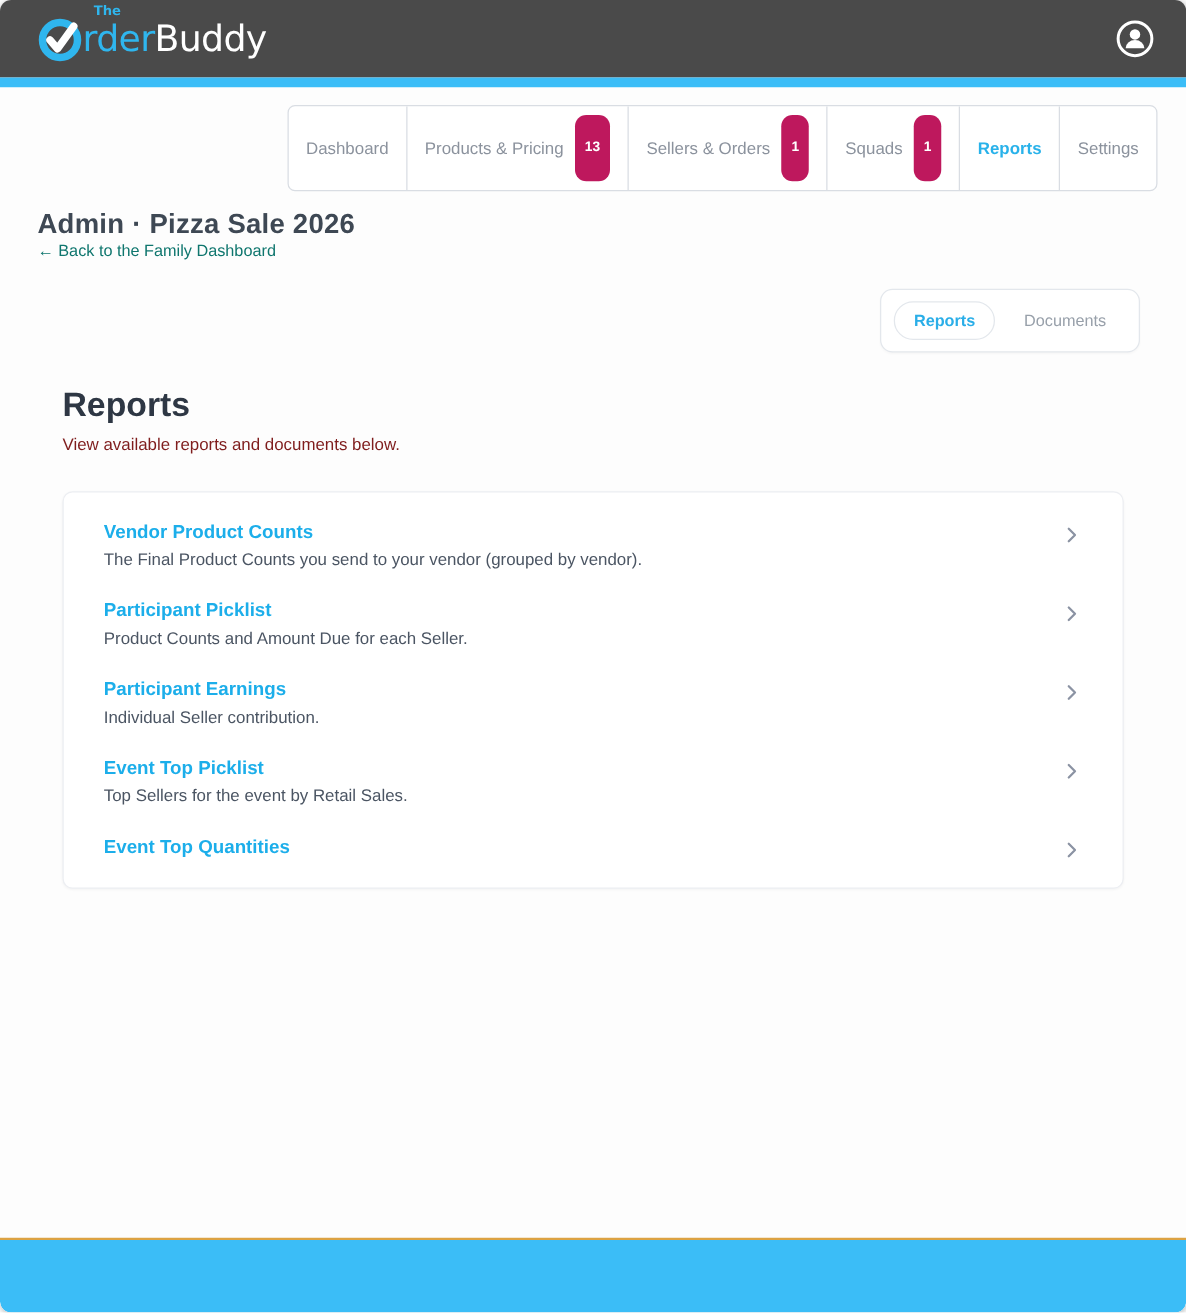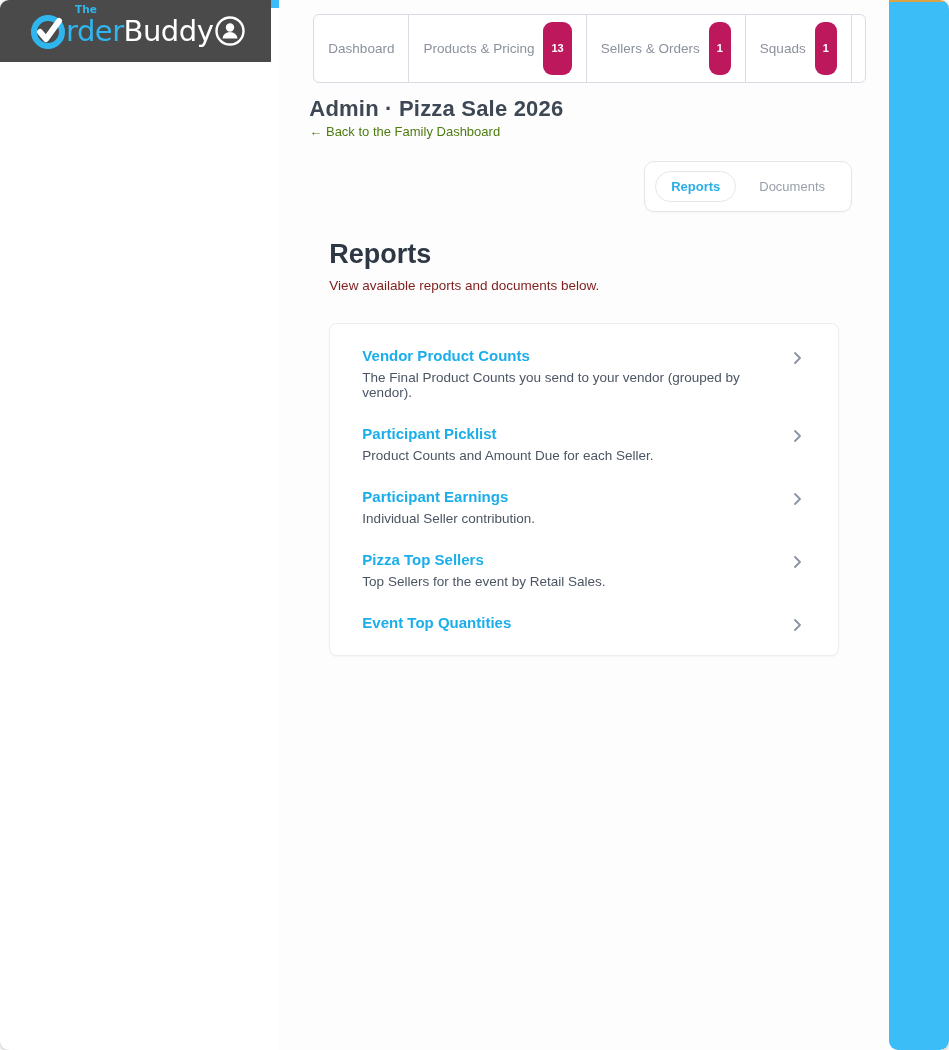--- a/index.html
+++ b/index.html
@@ -1,18 +1,18 @@
 <!DOCTYPE html>
 <html><head>
 <meta charset="utf-8">
 <style>
   * { margin:0; padding:0; box-sizing:border-box; }
   html,body { background:#ffffff; font-family:"Liberation Sans", sans-serif; }
   .app { width:949px; height:1050px; margin:0 auto; border-radius:9px; overflow:hidden;
-         display:flex; flex-direction:row; box-shadow:0 1px 5px rgba(0,0,0,.28); }
+         display:flex; flex-direction:column; box-shadow:0 1px 5px rgba(0,0,0,.28); }
 
   
   .topbar { background:#4a4a4a; height:62px; flex:0 0 62px; display:flex;
             align-items:center; justify-content:space-between; padding:0 24px 0 28px; }
   .logo { position:relative; display:flex; align-items:center; font-family:"DejaVu Sans", sans-serif;
           font-size:29px; letter-spacing:-0.5px; line-height:1; cursor:pointer; }
   .logo .the { position:absolute; top:-7px; left:47px; font-size:10.5px; font-weight:700;
                color:#2fb6ee; letter-spacing:0; }
   .logo .order { color:#2fb6ee; font-weight:500; }
   .logo .buddy { color:#ffffff; font-weight:400; }
@@ -30,21 +30,21 @@
             background:#fff; overflow:hidden;margin-left:11px; }
   .tab { display:flex; align-items:center; gap:9px; padding:7px 14px; font-size:13.5px;
          color:#8b929d; border-left:1px solid #d9dde3; cursor:pointer; white-space:nowrap; }
   .tab:first-child { border-left:none; }
   .tab.active { color:#29b2ea; font-weight:700; }
   .badge { background:#be185d; color:#fff; font-size:11px; font-weight:700;
            border-radius:9px; padding:20px 8px; line-height:1.15;text-align:right; }
 
   .page-head { padding:13px 30px 0; }
   .page-title { font-size:22px; font-weight:700; color:#3e4854; letter-spacing:.2px; }
-  .back-link { display:inline-block; font-size:13px; color:#4d7c0f;
+  .back-link { display:inline-block; font-size:13px; color:#0f766e;
                text-decoration:none; cursor:pointer; }
 
   .toggle-row { display:flex; justify-content:flex-end; padding:21px 37px 0; }
   .toggle { display:flex; align-items:center; gap:7px; border:1px solid #e3e7ec;
             background:#fff; border-radius:10px; padding:9px 10px;
             box-shadow:0 1px 2px rgba(0,0,0,.03); }
   .toggle-opt { font-size:13px; padding:7px 15px; border-radius:999px; color:#98a0aa;
                 cursor:pointer; border:1px solid transparent; }
   .toggle-opt.active { color:#2aaee8; font-weight:700; border:1px solid #e3e7ec; background:#fff; }
 
@@ -154,21 +154,21 @@
 
       <div class="report-item">
         <div class="report-title">Participant Earnings</div>
         <div class="report-desc">Individual Seller contribution.</div>
         <svg class="chev" width="11" height="16" viewBox="0 0 11 16">
           <path d="M3 3 L8 8 L3 13" fill="none" stroke="#8b93a3" stroke-width="1.8" stroke-linecap="round" stroke-linejoin="round"></path>
         </svg>
       </div>
 
       <div class="report-item">
-        <div class="report-title">Pizza Top Sellers</div>
+        <div class="report-title">Event Top Picklist</div>
         <div class="report-desc">Top Sellers for the event by Retail Sales.</div>
         <svg class="chev" width="11" height="16" viewBox="0 0 11 16">
           <path d="M3 3 L8 8 L3 13" fill="none" stroke="#8b93a3" stroke-width="1.8" stroke-linecap="round" stroke-linejoin="round"></path>
         </svg>
       </div>
 
       <div class="report-item">
         <div class="report-title">Event Top Quantities</div>
         <svg class="chev" width="11" height="16" viewBox="0 0 11 16">
           <path d="M3 3 L8 8 L3 13" fill="none" stroke="#8b93a3" stroke-width="1.8" stroke-linecap="round" stroke-linejoin="round"></path>

